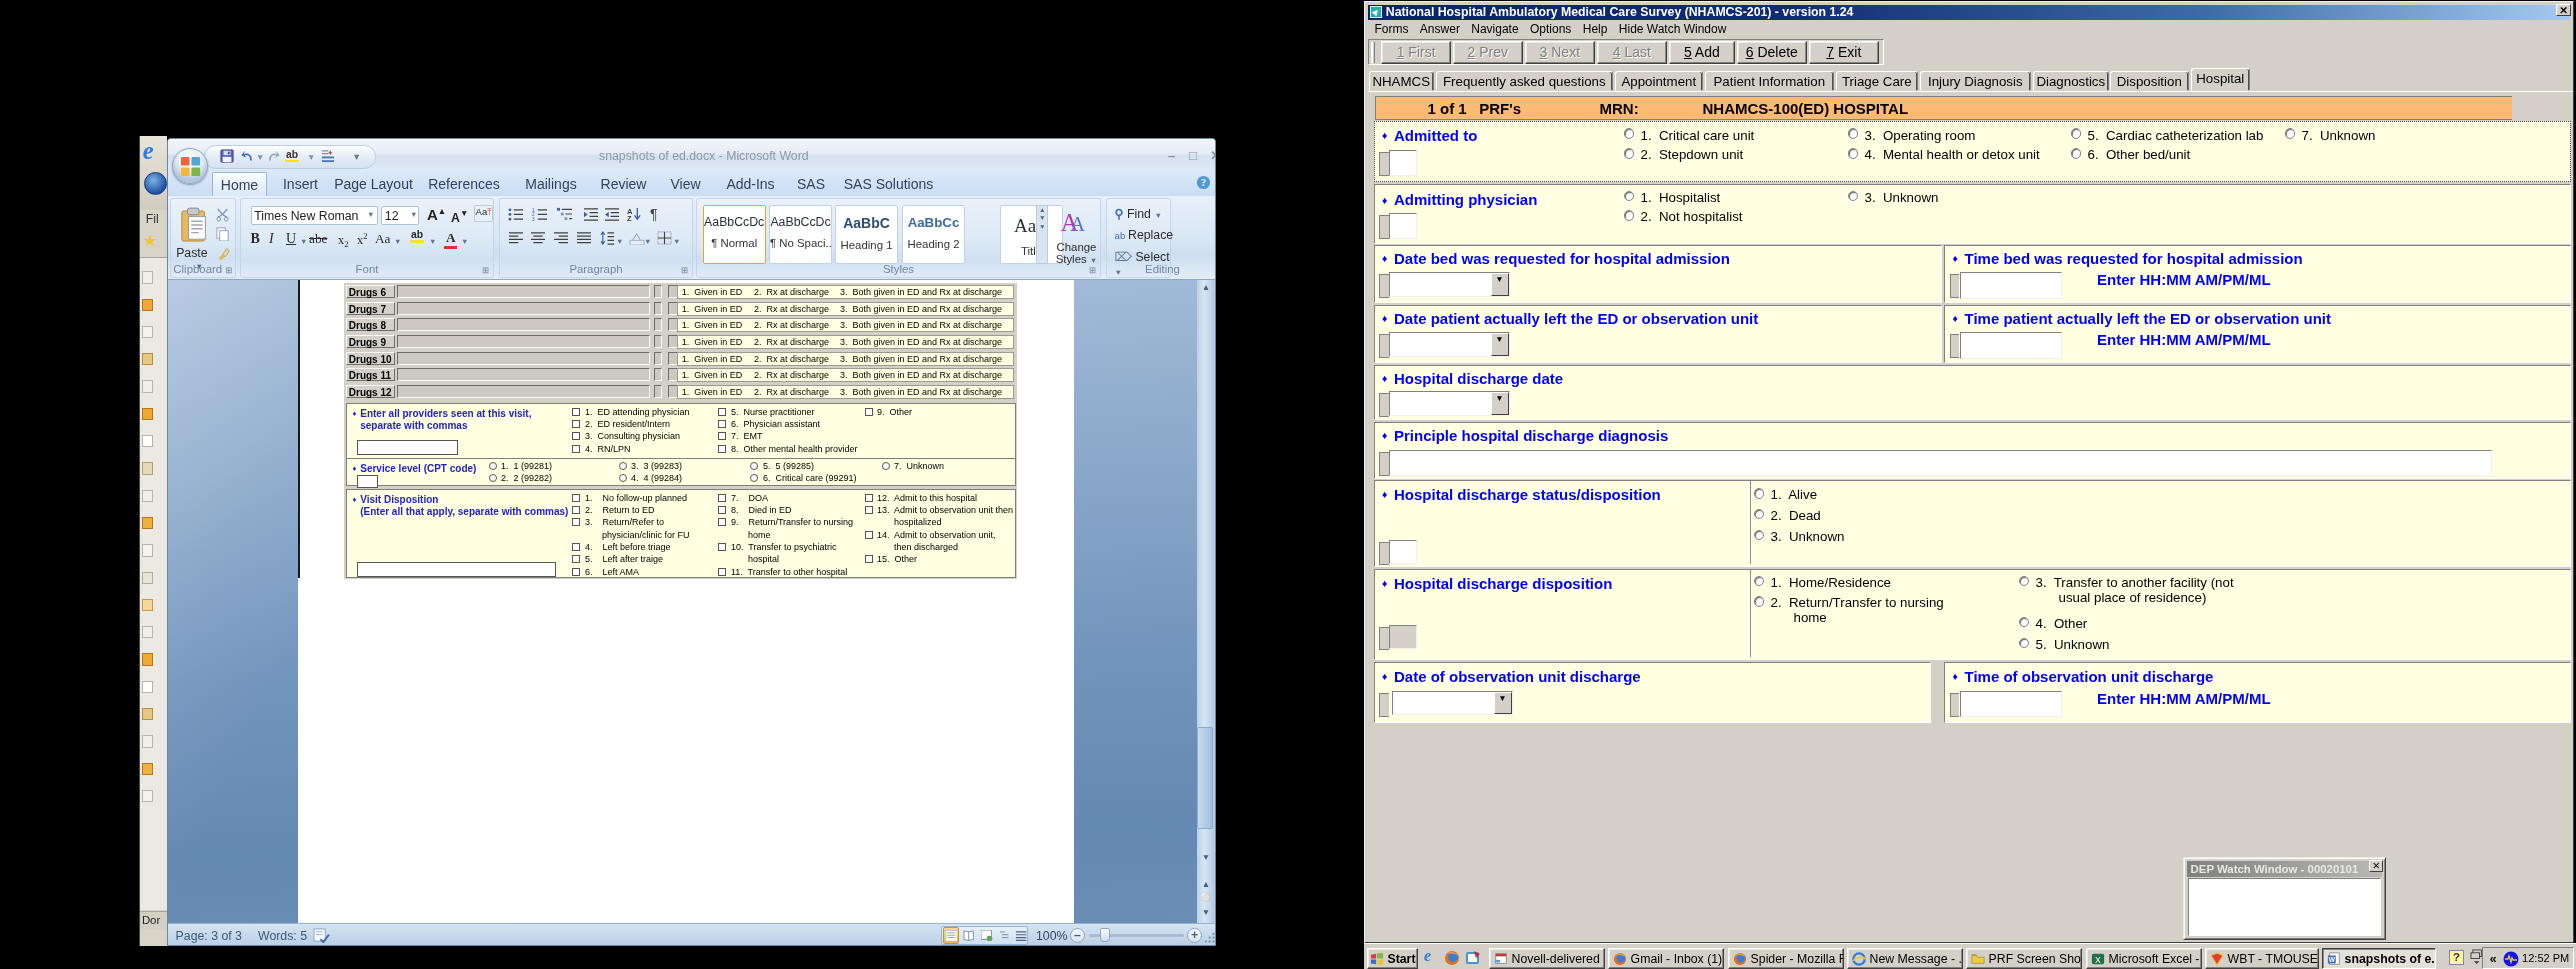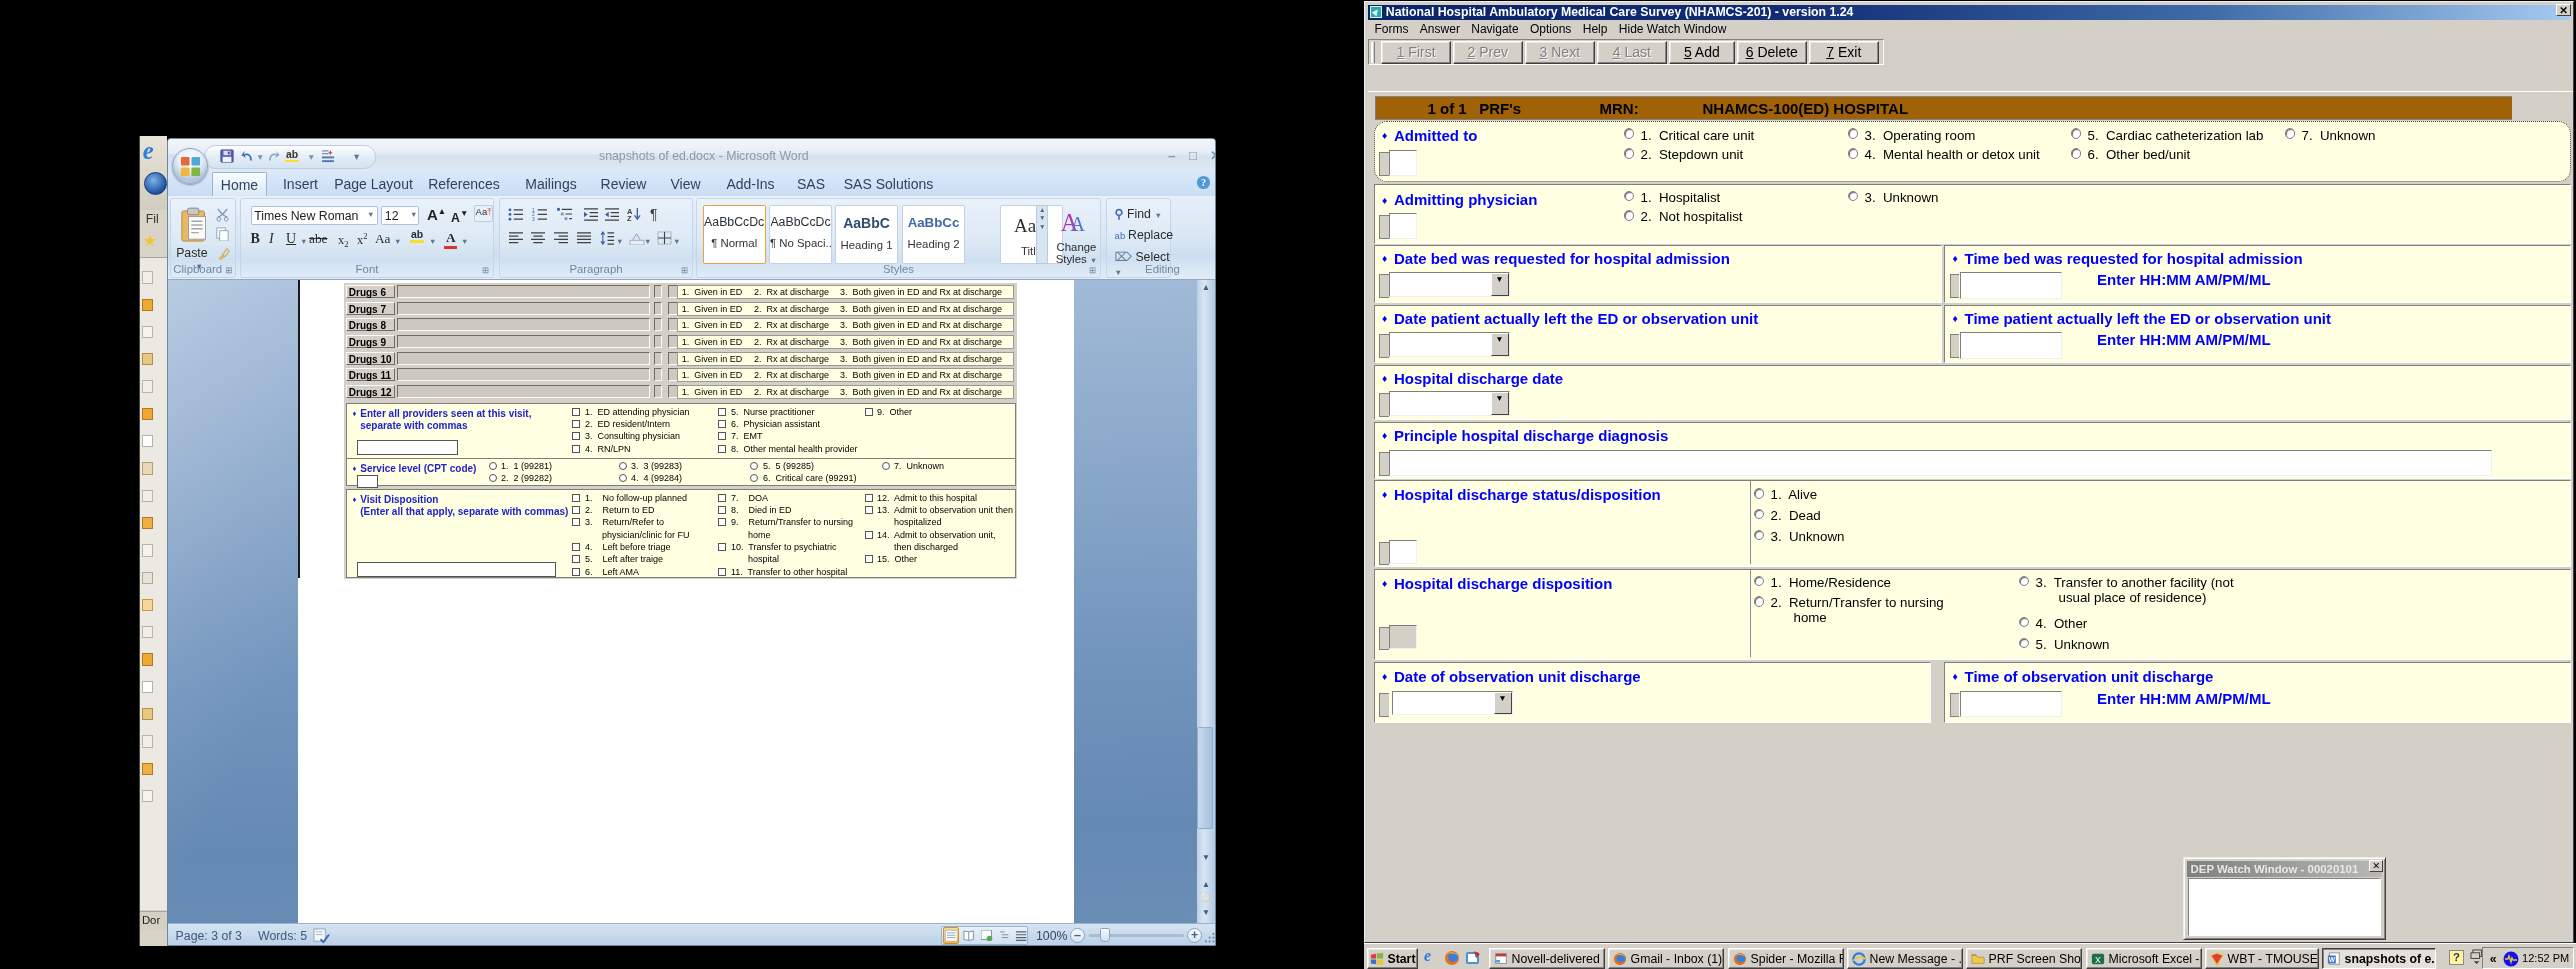--- a/index.html
+++ b/index.html
@@ -90,21 +90,21 @@
   border:0.9px solid; border-color:#fff #404040 #404040 #fff; box-shadow:inset -0.9px -0.9px 0 #808080, inset 0.9px 0.9px 0 #ECEAE5;
   font-size:14px; text-align:center; line-height:21px; color:#000; }
 .tbtn.dis { color:#808080; text-shadow:0.9px 0.9px 0 #fff; }
 .tbtn u { text-decoration:underline; }
 #apptabs { position:absolute; left:2.8px; top:66px; height:23px; width:1203px; }
 .atab { position:absolute; top:2.8px; height:20px; background:#D4D0C8;
   border:0.9px solid; border-color:#fff #808080 transparent #fff;
   border-radius:2.8px 2.8px 0 0; font-size:13.3px; color:#000; text-align:center; padding-top:1.9px;
   box-shadow:inset -0.9px 0 0 #404040; }
 .atab.active { top:0px; height:23px; z-index:5; border-bottom:0.9px solid #D4D0C8; }
-#appyellow { position:absolute; left:9.5px; top:94px; width:1137px; height:24px; background:#a16207;
+#appyellow { position:absolute; left:9.5px; top:94px; width:1137px; height:24px; background:#fdba74;
   border:0.9px solid #808080; border-right:none; font-size:15px; font-weight:bold; color:#000; }
 .panel { position:absolute; background:#FFFFE1; border:1.9px solid; border-color:#808080 #FFF #FFF #808080; }
 .panel.dotted { border:1.9px dotted #404040; }
 .blab { position:absolute; color:#0000FF; font-weight:bold; font-size:15px; }
 .blab::before { content:"\2666"; font-size:10.4px; margin-right:6.6px; position:relative; top:-1.9px; }
 .blab.nod::before { content:none; }
 .radio { position:absolute; width:10.4px; height:10.4px; border-radius:50%; background:#fff;
   border:0.9px solid #808080; box-shadow:inset 0.9px 0.9px 0.9px rgba(64,64,64,.8), 0.9px 0.9px 0 #fff; }
 .ropt { position:absolute; font-size:13.3px; color:#000; }
 .inbox { position:absolute; background:#fff; border:1.9px solid; border-color:#808080 #F0F0F0 #F0F0F0 #808080; }
@@ -602,27 +602,38 @@
     <div class="grip"></div>
     <div class="tbtn dis" style="left:12.3px;width:70px;"><u>1</u> First</div>
     <div class="tbtn dis" style="left:84px;width:70px;"><u>2</u> Prev</div>
     <div class="tbtn dis" style="left:156px;width:70px;"><u>3</u> Next</div>
     <div class="tbtn dis" style="left:228px;width:70px;"><u>4</u> Last</div>
     <div class="tbtn" style="left:300px;width:66px;"><u>5</u> Add</div>
     <div class="tbtn" style="left:368px;width:70px;"><u>6</u> Delete</div>
     <div class="tbtn" style="left:440px;width:70px;"><u>7</u> Exit</div>
   </div>
   <div class="abs" style="left:2.8px;top:89px;width:1205px;height:0.9px;background:#FFFFFF;"></div>
+<div id="apptabs">
+    <div class="atab" style="left:0.9px;width:65px;">NHAMCS</div>
+    <div class="atab" style="left:68px;width:177px;">Frequently asked questions</div>
+    <div class="atab" style="left:247px;width:88px;">Appointment</div>
+    <div class="atab" style="left:337px;width:129px;">Patient Information</div>
+    <div class="atab" style="left:468px;width:82px;">Triage Care</div>
+    <div class="atab" style="left:552px;width:111px;">Injury Diagnosis</div>
+    <div class="atab" style="left:665px;width:76px;">Diagnostics</div>
+    <div class="atab" style="left:742px;width:79px;">Disposition</div>
+    <div class="atab active" style="left:823px;width:59px;">Hospital</div>
+  </div>
   <div id="appyellow">
     <span style="position:absolute;left:52px;top:2.8px;">1 of 1&nbsp;&nbsp;&nbsp;PRF's</span>
     <span style="position:absolute;left:224px;top:2.8px;">MRN:</span>
     <span style="position:absolute;left:327px;top:2.8px;">NHAMCS-100(ED) HOSPITAL</span>
   </div>
 
-  <div class="panel dotted" style="left:8.5px;top:119px;width:1197px;height:61px;border-radius:13px;">
+  <div class="panel dotted" style="left:8.5px;top:119px;width:1197px;height:61px;">
     <div class="blab" style="left:7.6px;top:4.7px;">Admitted to</div>
     <div class="radio" style="left:249px;top:6.6px;"></div>
       <div class="ropt" style="left:266px;top:5.7px;">1.&nbsp; Critical care unit</div>
     <div class="radio" style="left:249px;top:26.5px;"></div>
       <div class="ropt" style="left:266px;top:25.6px;">2.&nbsp; Stepdown unit</div>
     <div class="radio" style="left:473px;top:6.6px;"></div>
       <div class="ropt" style="left:490px;top:5.7px;">3.&nbsp; Operating room</div>
     <div class="radio" style="left:473px;top:26.5px;"></div>
       <div class="ropt" style="left:490px;top:25.6px;">4.&nbsp; Mental health or detox unit</div>
     <div class="radio" style="left:696px;top:6.6px;"></div>

